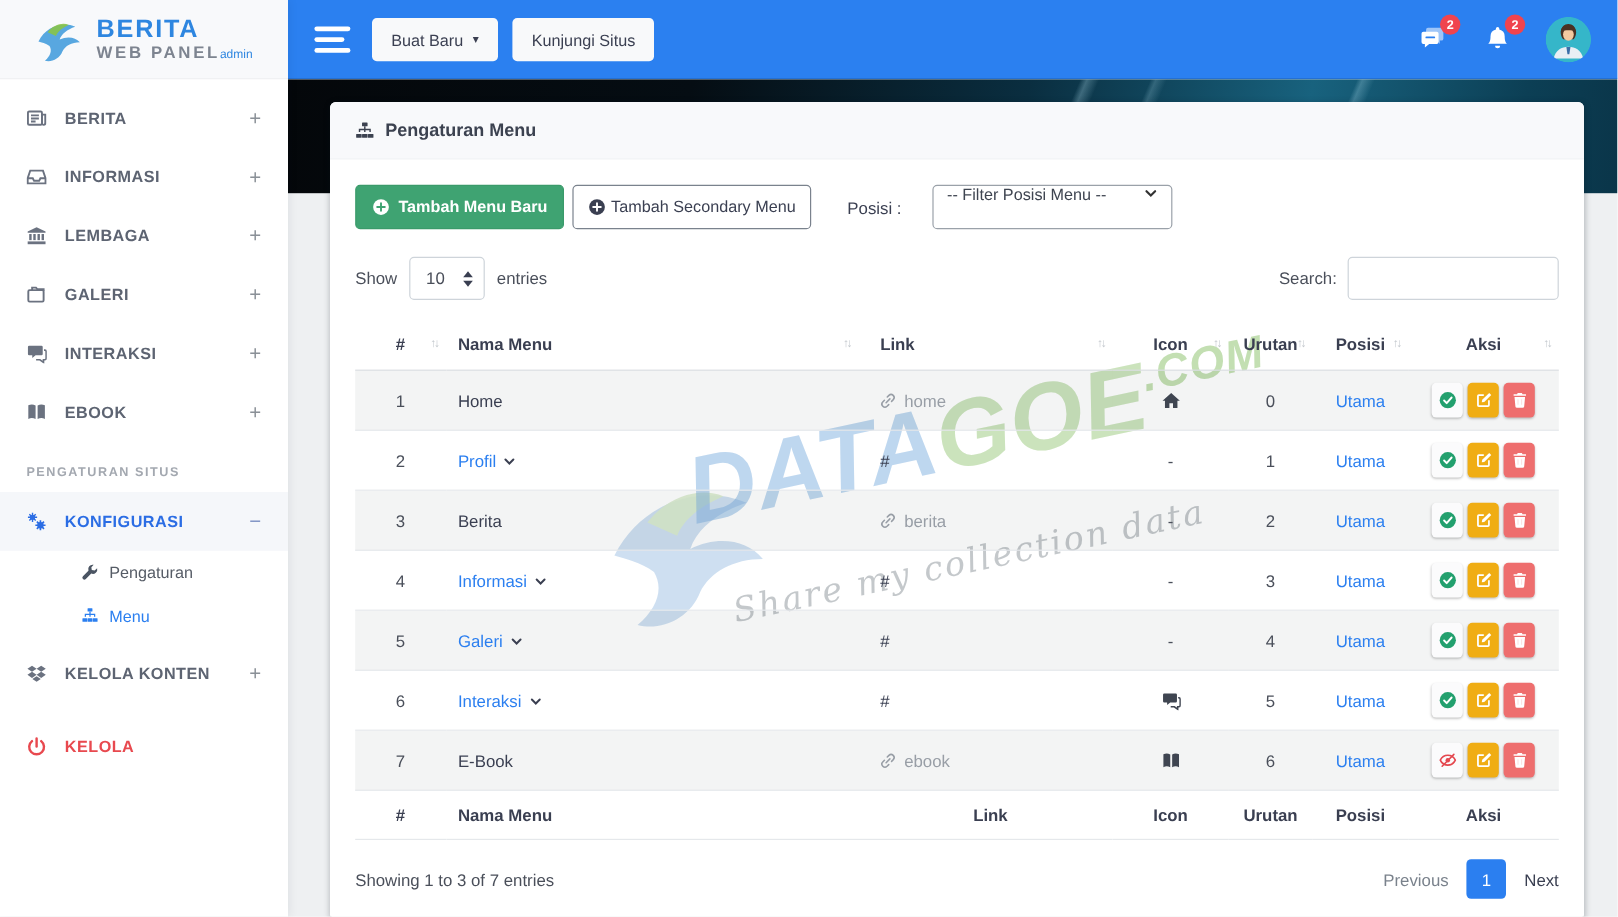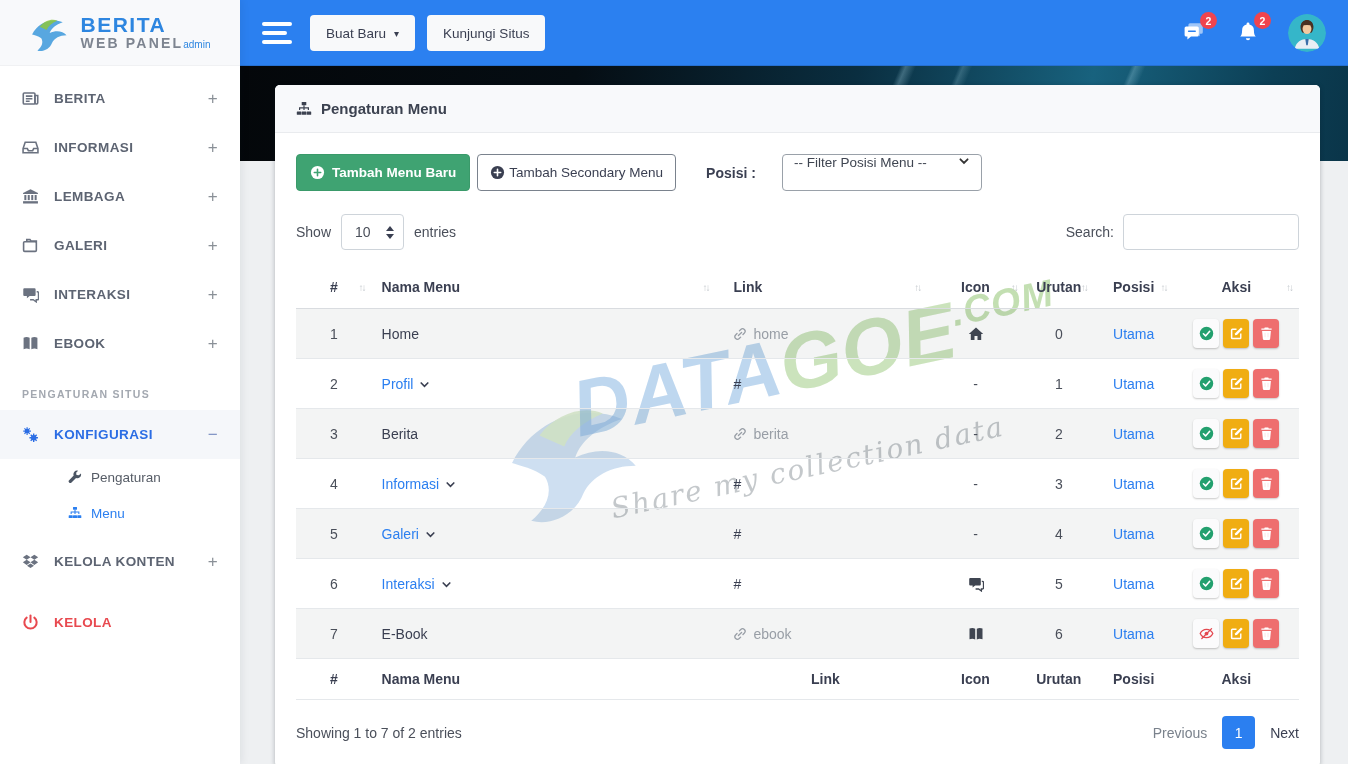--- a/index.html
+++ b/index.html
@@ -64,21 +64,21 @@
   .wm-a{color:rgba(126,175,223,.5)}
   .wm-b{color:rgba(146,197,114,.48)}
   .wm-c{font-size:38px;color:rgba(146,197,114,.55);vertical-align:30px;font-style:italic}
   .wm-tag{position:absolute;left:332px;top:318px;transform:rotate(-12deg);font-family:"DejaVu Serif",serif;font-style:italic;font-size:28px;letter-spacing:2px;color:rgba(148,154,160,.55);white-space:nowrap}
 
   
   .toolbar{display:flex;align-items:center;margin-bottom:23px;position:relative;z-index:1}
   .btn-green{background:#3fa372;border:1px solid #3a9a6a;color:#fff;border-radius:4px;height:37px;padding:0 13px;font-size:13.5px;font-weight:600;display:flex;align-items:center;gap:7px;cursor:pointer;font-family:inherit}
   .btn-green .ic,.btn-outline .ic{width:15px;height:15px}
   .btn-outline{background:#fff;border:1px solid #7a828d;color:#3a3f51;border-radius:4px;height:37px;padding:0 12px;font-size:13.5px;display:flex;align-items:center;gap:4px;cursor:pointer;margin-left:7px;font-family:inherit}
-  .posisi-label{margin-left:30px;font-size:14px;font-weight:700;color:#3a3f51}
+  .posisi-label{margin-left:30px;font-size:14px;font-weight:400;color:#3a3f51}
   .filter-select{margin-left:26px;width:200px;height:37px;background:#fff;border:1px solid #9aa1a9;border-radius:4px;display:flex;justify-content:space-between;padding:0 11px;font-size:13.5px;color:#3f4551;cursor:pointer}
   .filter-select .ic{width:12px;height:12px;color:#333}
 
   
   .list-controls{display:flex;align-items:center;margin-bottom:16px;font-size:14px;color:#4a4f5a;position:relative;z-index:1}
   .show-box{width:63px;height:36px;border:1px solid #ced4da;border-radius:4px;margin:0 10px;display:flex;align-items:center;justify-content:space-between;padding:0 9px 0 13px;background:#fff;cursor:pointer}
   .spin{display:flex;flex-direction:column;gap:3px}
   .spin i{display:block;width:0;height:0;border-left:4px solid transparent;border-right:4px solid transparent}
   .spin .up{border-bottom:5px solid #3a3f51}
   .spin .dn{border-top:5px solid #3a3f51}
@@ -680,21 +680,21 @@
                 <th class="c-link" style="text-align:center">Link</th>
                 <th class="c-icon">Icon</th>
                 <th class="c-urut">Urutan</th>
                 <th class="c-pos">Posisi</th>
                 <th class="c-aksi">Aksi</th>
               </tr>
             </tfoot>
           </table>
 
           <div class="table-foot">
-            <span>Showing 1 to 7 of 2 entries</span>
+            <span>Showing 1 to 3 of 7 entries</span>
             <div class="pagination">
               <button class="page-prev">Previous</button>
               <button class="page-num">1</button>
               <button class="page-next">Next</button>
             </div>
           </div>
 
         </div>
       </section>
 

